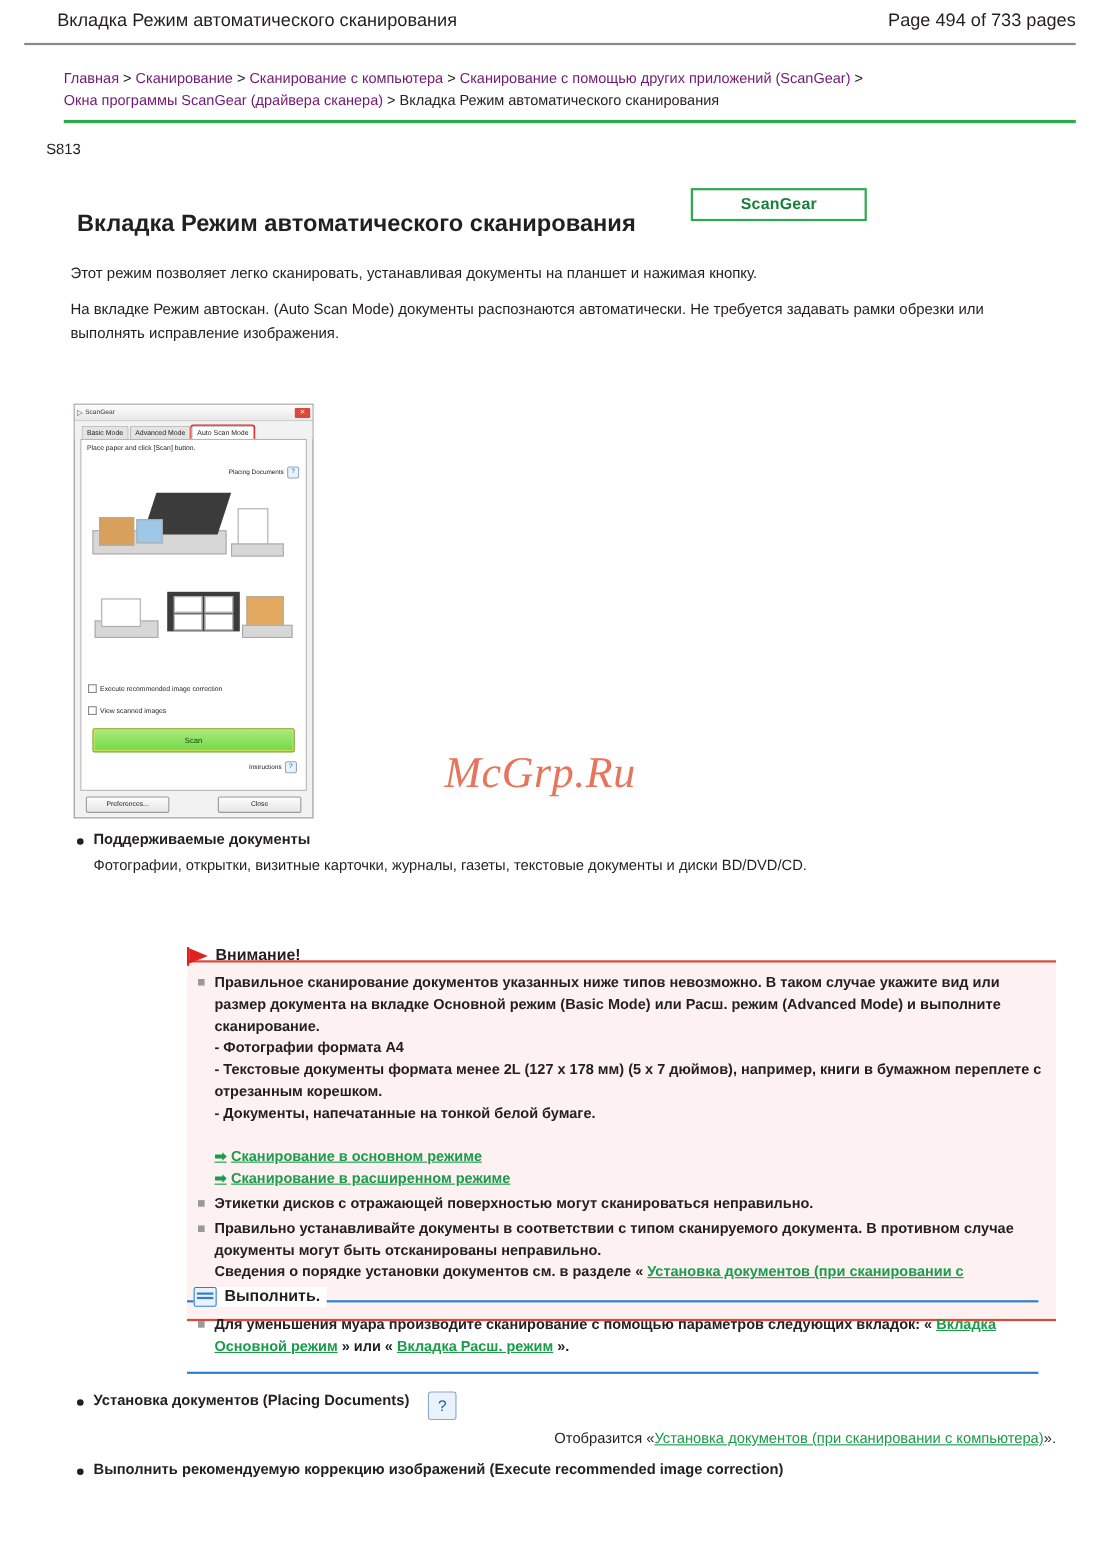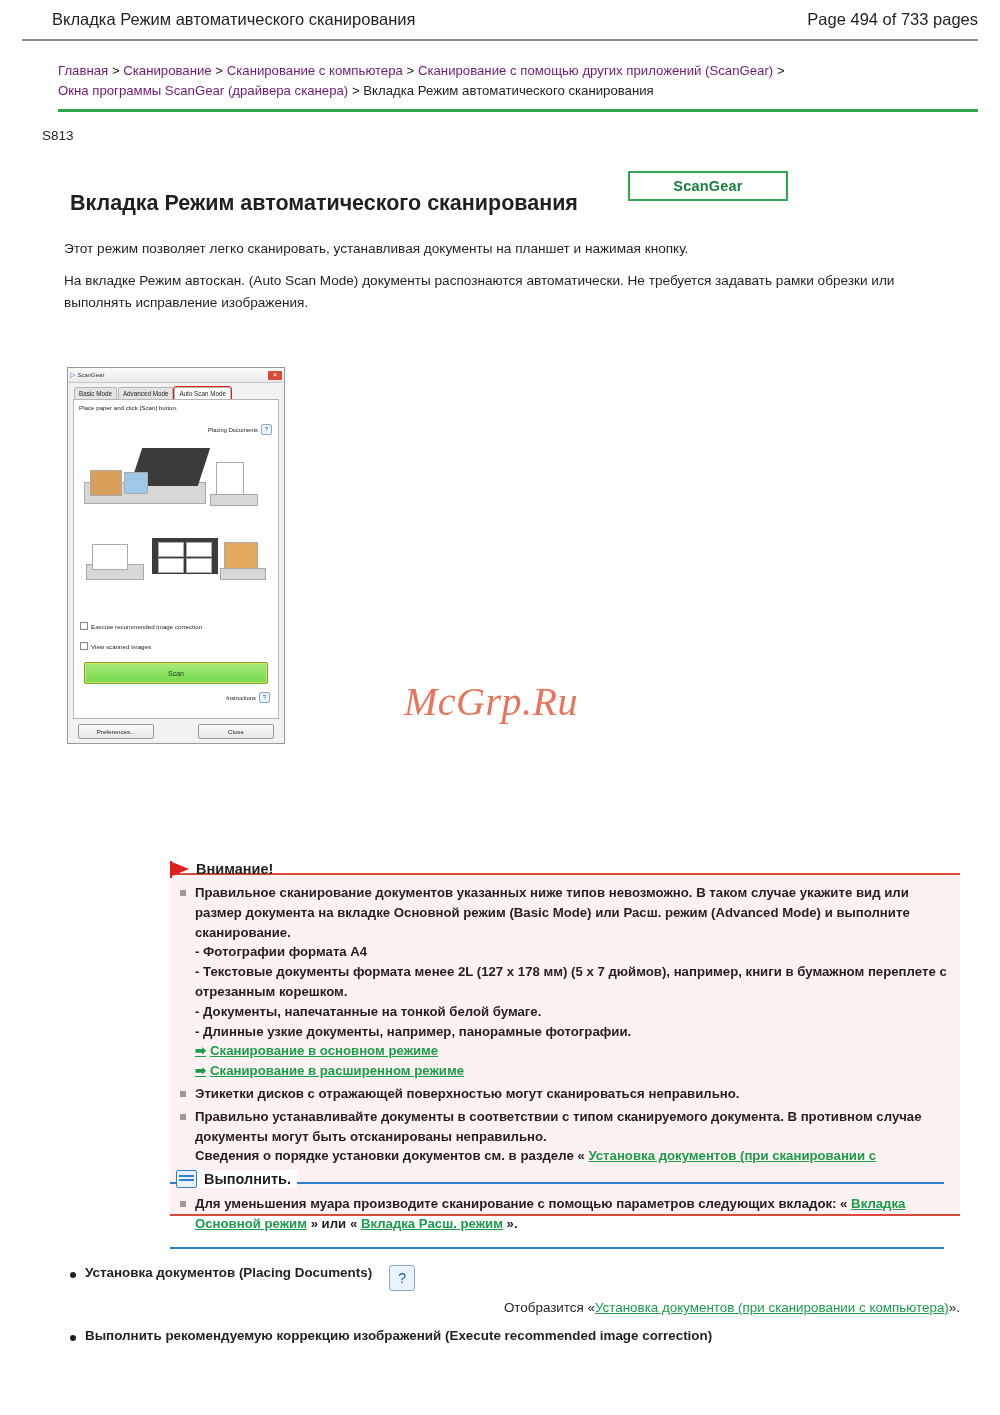--- a/index.html
+++ b/index.html
@@ -299,21 +299,21 @@
     line-height: 1.55;
     color: #231f20;
   }
 
   
   .caution {
     margin: 18px 12px 0 85px;
     border-top: 2px solid #d94a3a;
     border-bottom: 2px solid #d94a3a;
     background: #fdf1f1;
-    padding: 6px 10px 25px 10px;
+    padding: 6px 10px 10px 10px;
   }
   .caution-head {
     display: flex; align-items: center; gap: 7px;
     font-size: 14.5px; font-weight: bold; color: #231f20;
     margin: -20px 0 6px -8px;
   }
   .flag {
     width: 0; height: 0;
     border-left: 17px solid #e02020;
     border-top: 7px solid transparent;
@@ -488,35 +488,42 @@
       </div>
     </div>
     <div class="fig-footer">
       <div class="fig-btn">Preferences...</div>
       <div class="fig-btn">Close</div>
     </div>
   </div>
 
   <div class="watermark">McGrp.Ru</div>
 
+  <div style="position:absolute;left:0;top:755px;right:0;">
+    <div class="bullet-row">
+      <span class="bullet-dot"></span>
+      <span class="bullet-head">Поддерживаемые документы</span>
+    </div>
+    <div class="body-text">Фотографии, открытки, визитные карточки, журналы, газеты, текстовые документы и диски BD/DVD/CD.</div>
+  </div>
 
   <div class="caution" style="position:absolute;left:85px;right:28px;top:855px;">
     <div class="caution-head">
       <span class="flag"></span>
       <span>Внимание!</span>
     </div>
     <ul class="sq-list">
       <li class="sq-item">
         <span class="sq"></span>
         <span>
           <span>Правильное сканирование документов указанных ниже типов невозможно. В таком случае укажите вид или размер документа на вкладке Основной режим (Basic Mode) или Расш. режим (Advanced Mode) и выполните сканирование.</span>
           <br><span>- Фотографии формата A4</span>
           <br><span>- Текстовые документы формата менее 2L (127 x 178 мм) (5 x 7 дюймов), например, книги в бумажном переплете с отрезанным корешком.</span>
           <br><span>- Документы, напечатанные на тонкой белой бумаге.</span>
-          <br><span>- Длинные узкие документы, например, панорамные фотографии.</span>
+          <br>
           <br><a href="#" class="arrow-link"><span class="arr">➡</span><span>Сканирование в основном режиме</span></a>
           <a href="#" class="arrow-link"><span class="arr">➡</span><span>Сканирование в расширенном режиме</span></a>
         </span>
       </li>
       <li class="sq-item">
         <span class="sq"></span>
         <span>Этикетки дисков с отражающей поверхностью могут сканироваться неправильно.</span>
       </li>
       <li class="sq-item">
         <span class="sq"></span>

